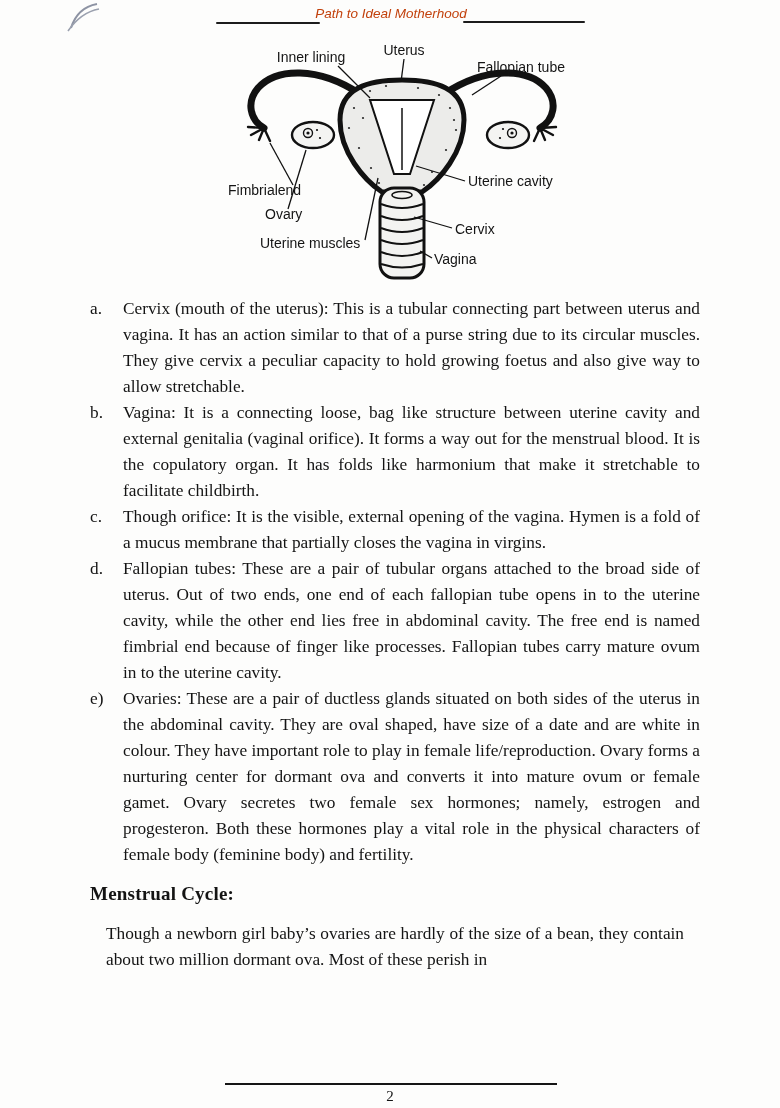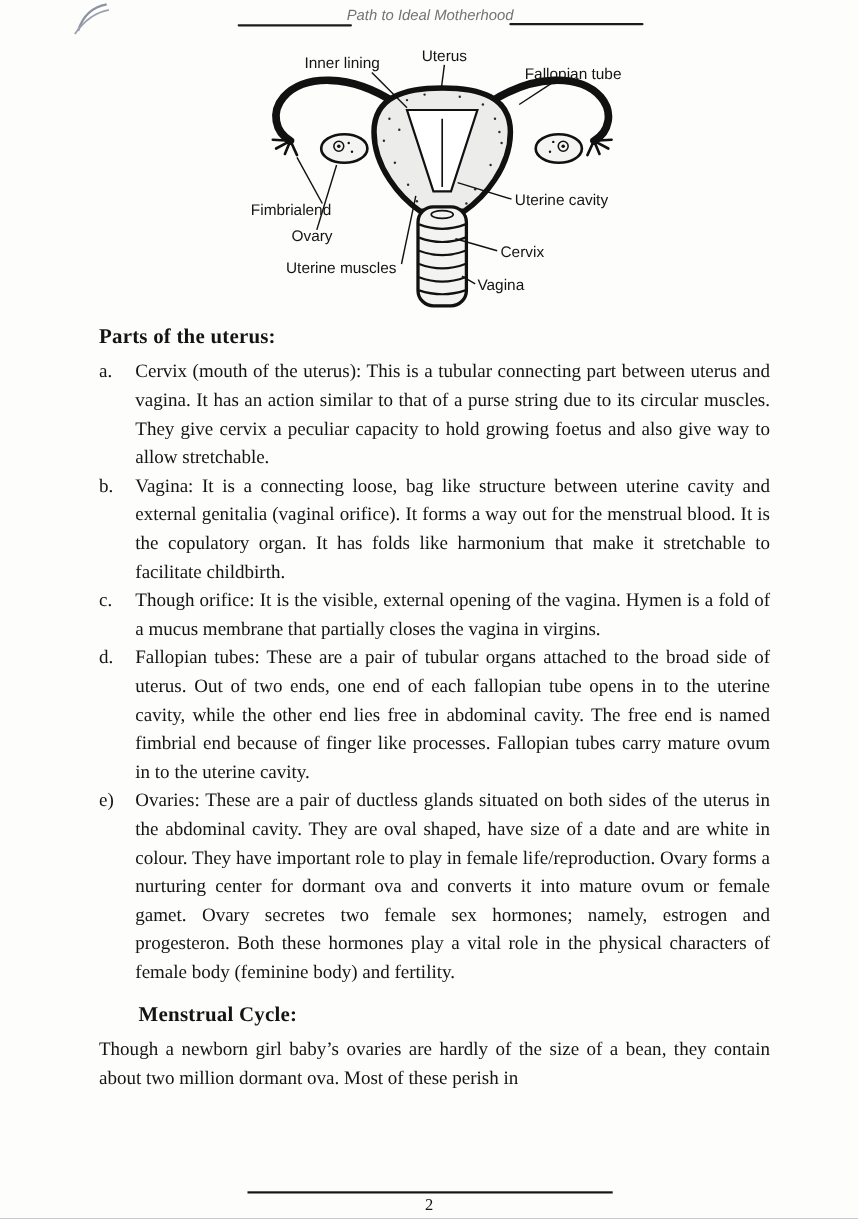--- a/index.html
+++ b/index.html
@@ -9,36 +9,36 @@
     font-family:"Liberation Serif", serif;
   }
   
   .pen-mark { position:absolute; left:66px; top:2px; }
   .hdr-rule { position:absolute; height:2px; background:#1c1c1c; border-radius:2px; }
   .hdr-rule.left  { left:216px; top:22px; width:104px; }
   .hdr-rule.right { left:463px; top:21px; width:122px; }
   .hdr-title {
     position:absolute; left:300px; top:6px; width:182px; text-align:center;
     font-family:"Liberation Sans", sans-serif; font-style:italic;
-    font-size:13.5px; color:#737373;
+    font-size:13.5px; color:#c2410c;
   }
   
   .diagram { position:absolute; left:218px; top:38px; width:365px; height:248px; }
   .dlabel { font-family:"Liberation Sans", sans-serif; font-size:14px; fill:#141414; }
   
   .bodytext { position:absolute; left:90px; top:296px; right:80px; }
   .sec-heading {
     font-size:19px; font-weight:bold; margin:0 0 7px 0; letter-spacing:0.2px;
   }
   .item { display:flex; font-size:17.3px; line-height:26px; }
   .marker { width:33px; flex:none; }
   .itext { flex:1; text-align:justify; }
   .term { }
-  .sec2 { margin-top:15px;margin-left:36px; }
-  .para { font-size:17.3px; line-height:26px; text-align:justify; margin:0; }
+  .sec2 { margin-top:15px; }
+  .para { font-size:17.3px; line-height:26px; text-align:justify; margin:16px; }
   
   .ftr-rule { position:absolute; left:225px; top:1083px; width:332px; height:2px; background:#151515; }
   .page-num { position:absolute; left:0; right:0; top:1088px; text-align:center; font-size:15px; }
 </style>
 </head>
 <body>
 
 <div class="page">
 
   <svg class="pen-mark" width="36" height="30" viewBox="0 0 36 30">
@@ -115,21 +115,20 @@
       <text class="dlabel" x="10" y="157">Fimbrialend</text>
       <text class="dlabel" x="47" y="181">Ovary</text>
       <text class="dlabel" x="42" y="210">Uterine muscles</text>
       <text class="dlabel" x="250" y="148">Uterine cavity</text>
       <text class="dlabel" x="237" y="196">Cervix</text>
       <text class="dlabel" x="216" y="226">Vagina</text>
     </svg>
   </div>
 
   <div class="bodytext">
-    <h2 class="sec-heading">Parts of the uterus:</h2>
 
     <div class="item">
       <span class="marker">a.</span>
       <div class="itext"><span class="term">Cervix (mouth of the uterus)</span><span>: This is a tubular connecting part between uterus and vagina. It has an action similar to that of a purse string due to its circular muscles. They give cervix a peculiar capacity to hold growing foetus and also give way to allow stretchable.</span></div>
     </div>
 
     <div class="item">
       <span class="marker">b.</span>
       <div class="itext"><span class="term">Vagina</span><span>: It is a connecting loose, bag like structure between uterine cavity and external genitalia (vaginal orifice). It forms a way out for the menstrual blood. It is the copulatory organ. It has folds like harmonium that make it stretchable to facilitate childbirth.</span></div>
     </div>

